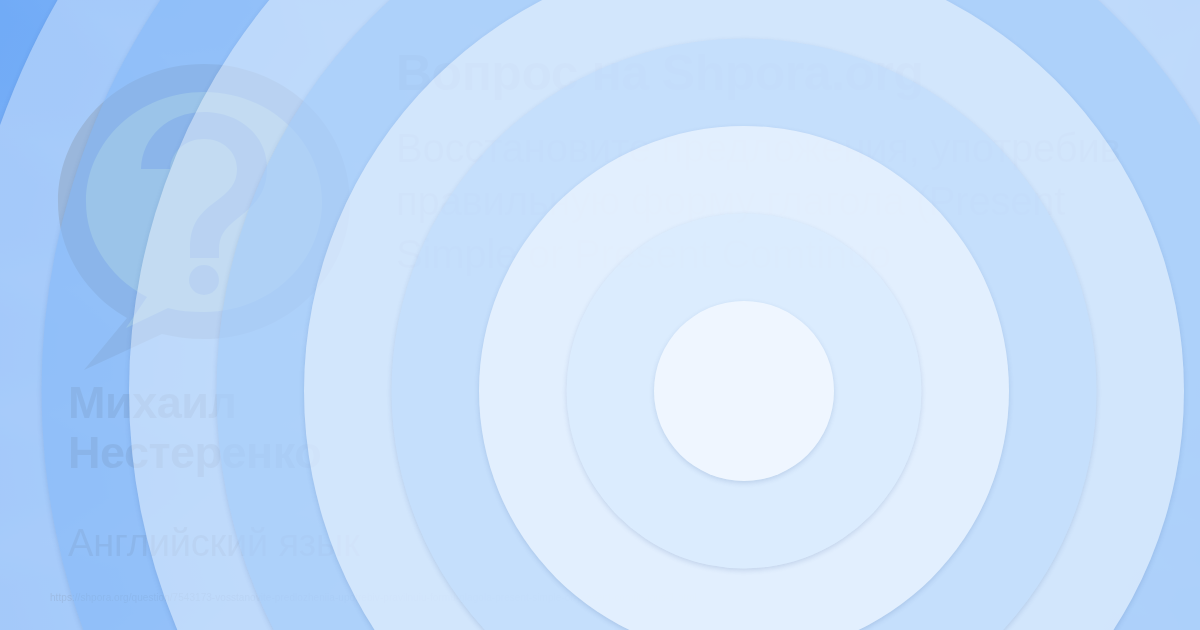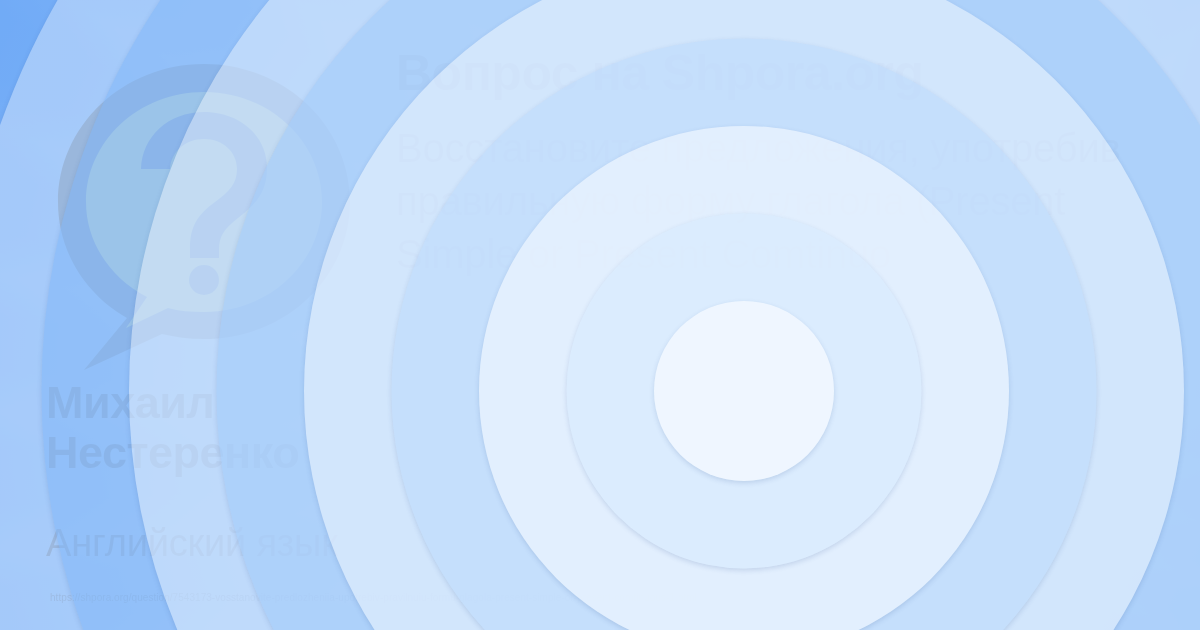--- a/index.html
+++ b/index.html
@@ -99,21 +99,21 @@
     color: #111111;
     font-weight: normal;
     font-size: 40px;
     line-height: 1.32;
     letter-spacing: -0.2px;
   }
 
   
   .author-block {
     position: absolute;
-    left: 46px;
+    left: 68px;
     top: 378px;
     width: 360px;
   }
   .author-name {
     color: #000000;
     font-weight: bold;
     font-size: 45px;
     line-height: 1.12;
     letter-spacing: -0.5px;
   }

